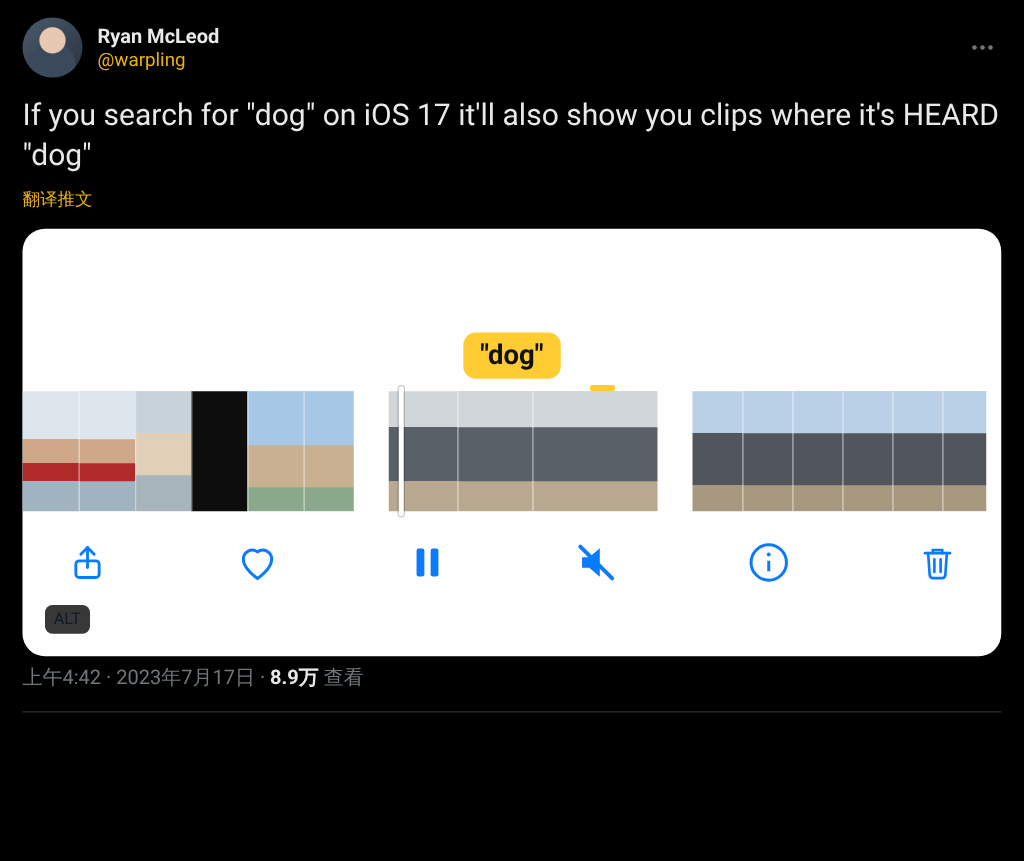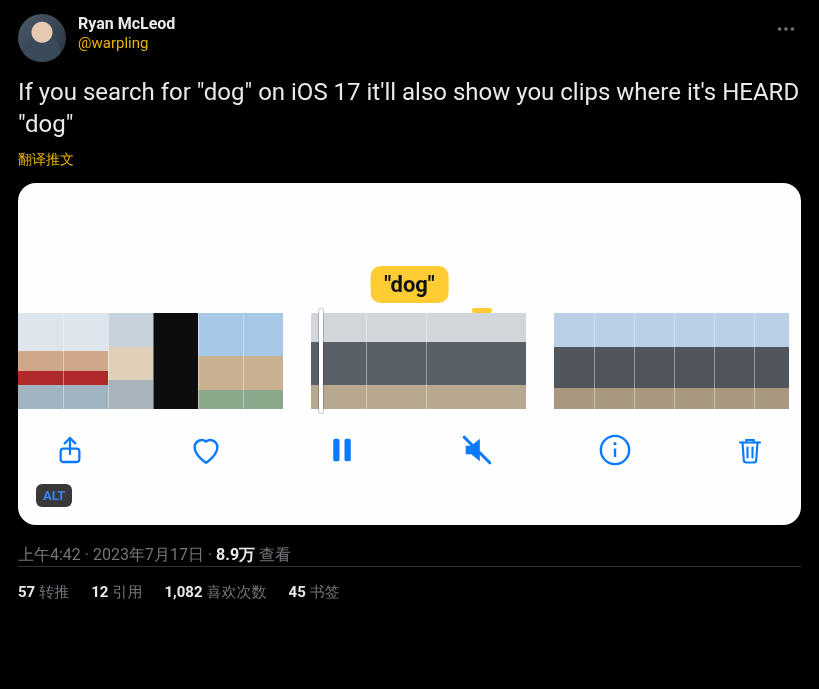--- a/index.html
+++ b/index.html
@@ -10,21 +10,21 @@
     color: #e7e9ea;
     font-family: -apple-system, BlinkMacSystemFont, "Segoe UI", Roboto, Helvetica, Arial, sans-serif;
     overflow: hidden;
   }
   .tweet {
     padding: 14px 18px 0 18px;
     position: relative;
   }
   .header {
     display: flex;
-    align-items: flex-start;
+    align-items: center;
   }
   .avatar {
     width: 48px; height: 48px;
     border-radius: 50%;
     background: linear-gradient(135deg, #4a5a6a 0%, #2a3340 100%);
     flex: 0 0 auto;
     margin-right: 12px;
     position: relative;
     overflow: hidden;
   }
@@ -136,30 +136,31 @@
     justify-content: space-between;
     align-items: center;
     padding: 24px 36px 0 36px;
   }
   .ticon { color: #0a7aff; }
   .alt-badge {
     position: absolute;
     left: 18px;
     bottom: 18px;
     background: rgba(0,0,0,0.78);
-    color: #3b82f6;
+    color: #0f172a;
     font-size: 13px;
-    font-weight: 700;
+    font-weight: 400;
     padding: 4px 7px;
     border-radius: 6px;
   }
   .meta {
-    margin-top: 20px;
+    margin-top: 7px;
     color: #71767b;
     font-size: 16px;
+    padding-bottom: 16px;
     border-bottom: 1px solid #2f3336;
   }
   .meta .bold { color: #e7e9ea; font-weight: 700; }
   .stats {
     display: flex;
     gap: 22px;
     padding: 16px 0;
     font-size: 15px;
     color: #71767b;
   }
@@ -265,20 +266,14 @@
       </span>
     </div>
 
     <div class="alt-badge">ALT</div>
   </div>
 
   <div class="meta">
     <span>上午4:42</span><span> · </span><span>2023年7月17日</span><span> · </span><span class="bold">8.9万</span><span> 查看</span>
   </div>
 
-  <div class="stats">
-    <div><span class="num">57</span><span>转推</span></div>
-    <div><span class="num">12</span><span>引用</span></div>
-    <div><span class="num">1,082</span><span>喜欢次数</span></div>
-    <div><span class="num">45</span><span>书签</span></div>
-  </div>
 
 </div>
 
 </body></html>

